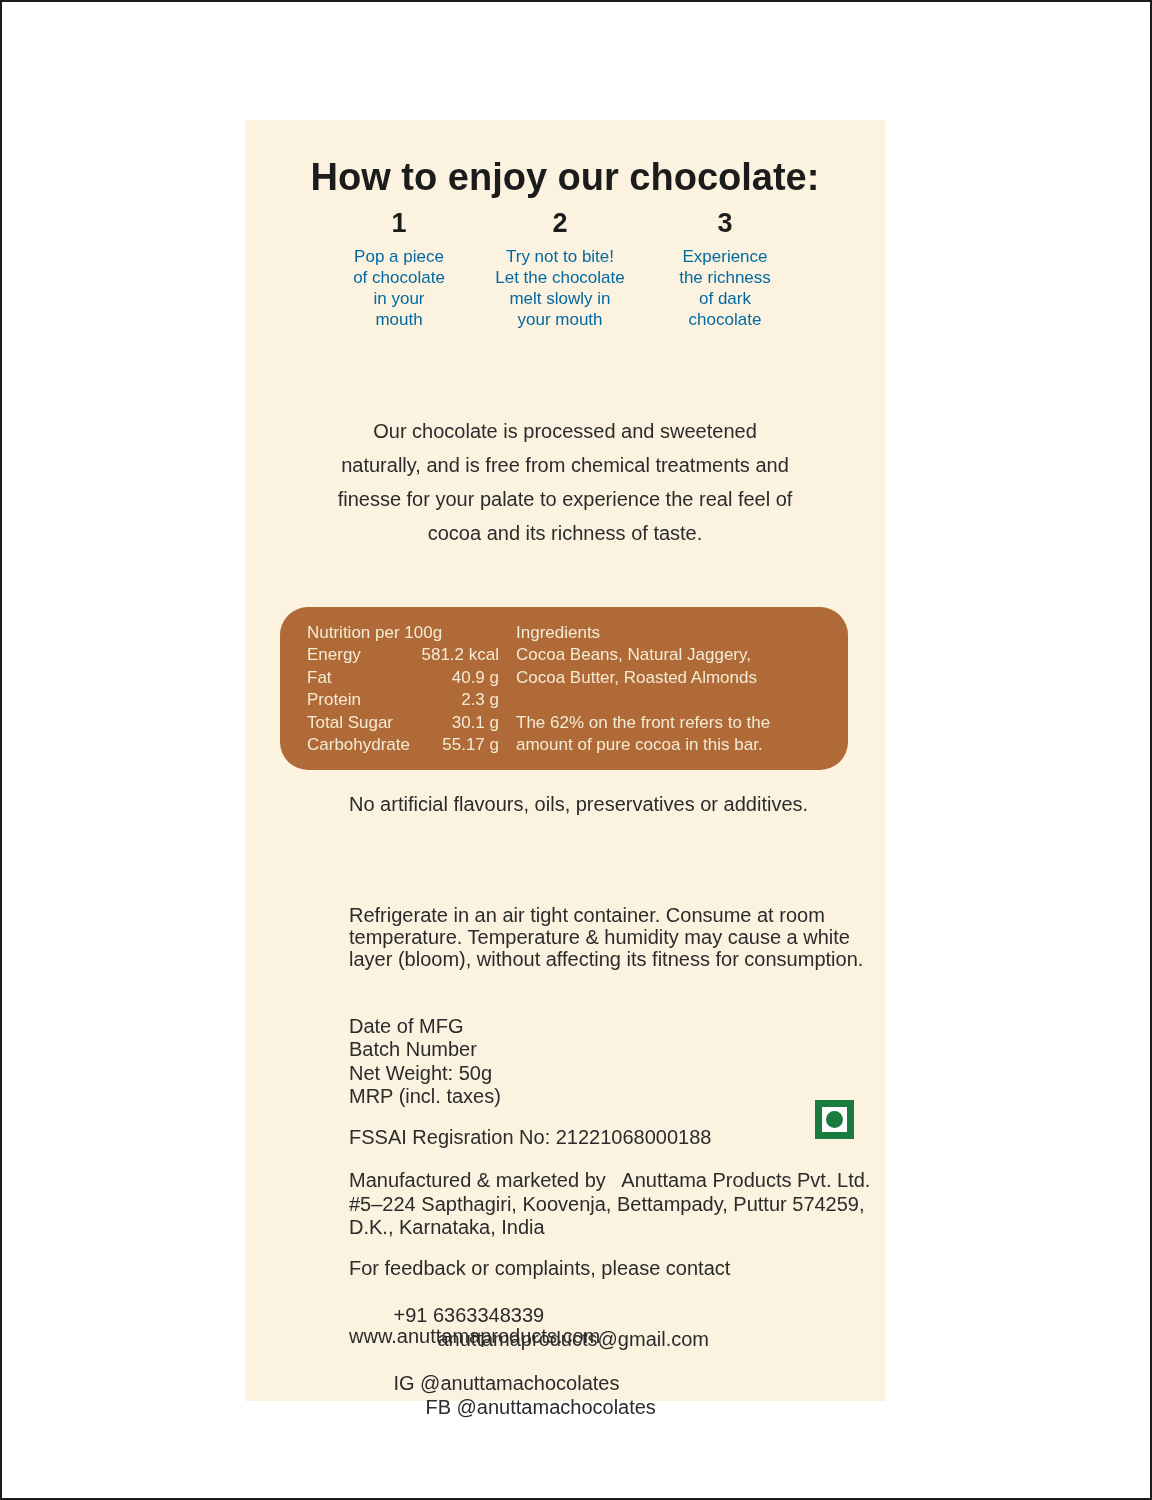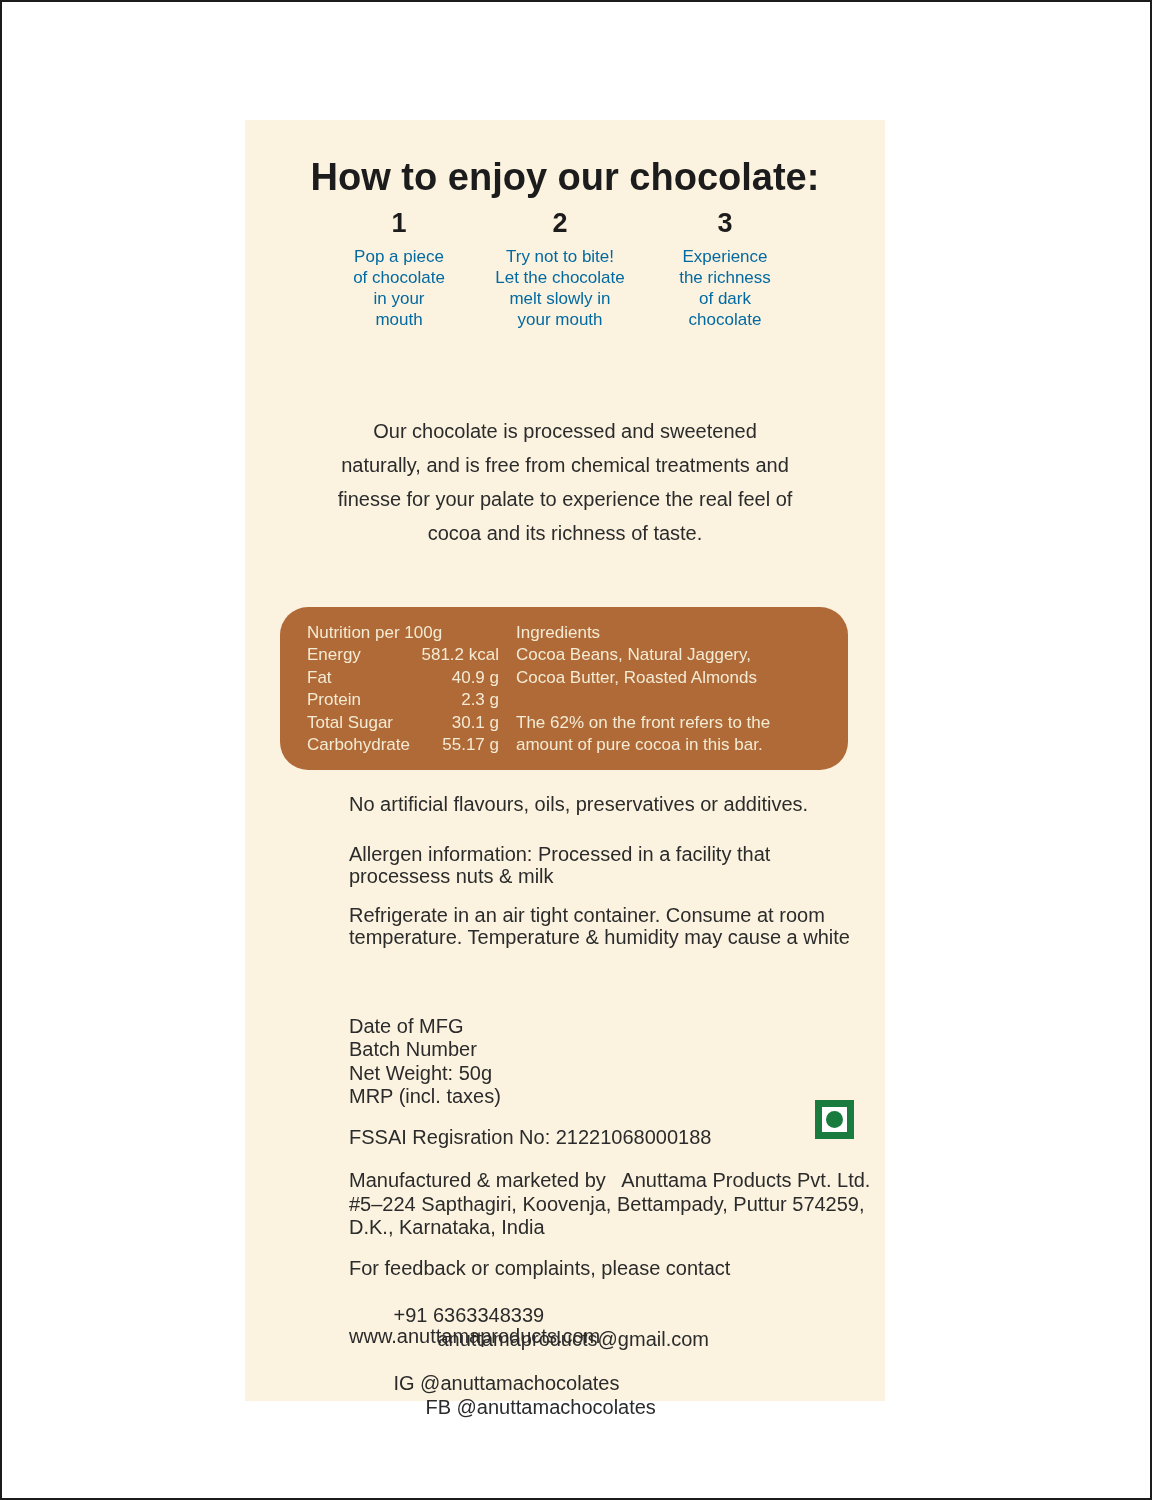--- a/index.html
+++ b/index.html
@@ -129,28 +129,25 @@
         <div class="spacer"></div>
         <div>The 62% on the front refers to the</div>
         <div>amount of pure cocoa in this bar.</div>
       </div>
     </div>
 
     <div class="sec sec-noartificial">
       <div class="line">No artificial flavours, oils, preservatives or additives.</div>
     </div>
 
-    <div class="sec sec-allergen">
-      <div class="line">Allergen information: Processed in a facility that</div>
-      <div class="line">processess nuts &amp; milk</div>
-    </div>
 
     <div class="sec sec-storage">
       <div class="line">Refrigerate in an air tight container. Consume at room</div>
       <div class="line">temperature. Temperature &amp; humidity may cause a white</div>
+      <div class="line">layer (bloom), without affecting its fitness for consumption.</div>
     </div>
 
     <div class="sec sec-meta">
       <div class="line">Date of MFG</div>
       <div class="line">Batch Number</div>
       <div class="line">Net Weight: 50g</div>
       <div class="line">MRP (incl. taxes)</div>
     </div>
 
     <div class="sec sec-fssai">

